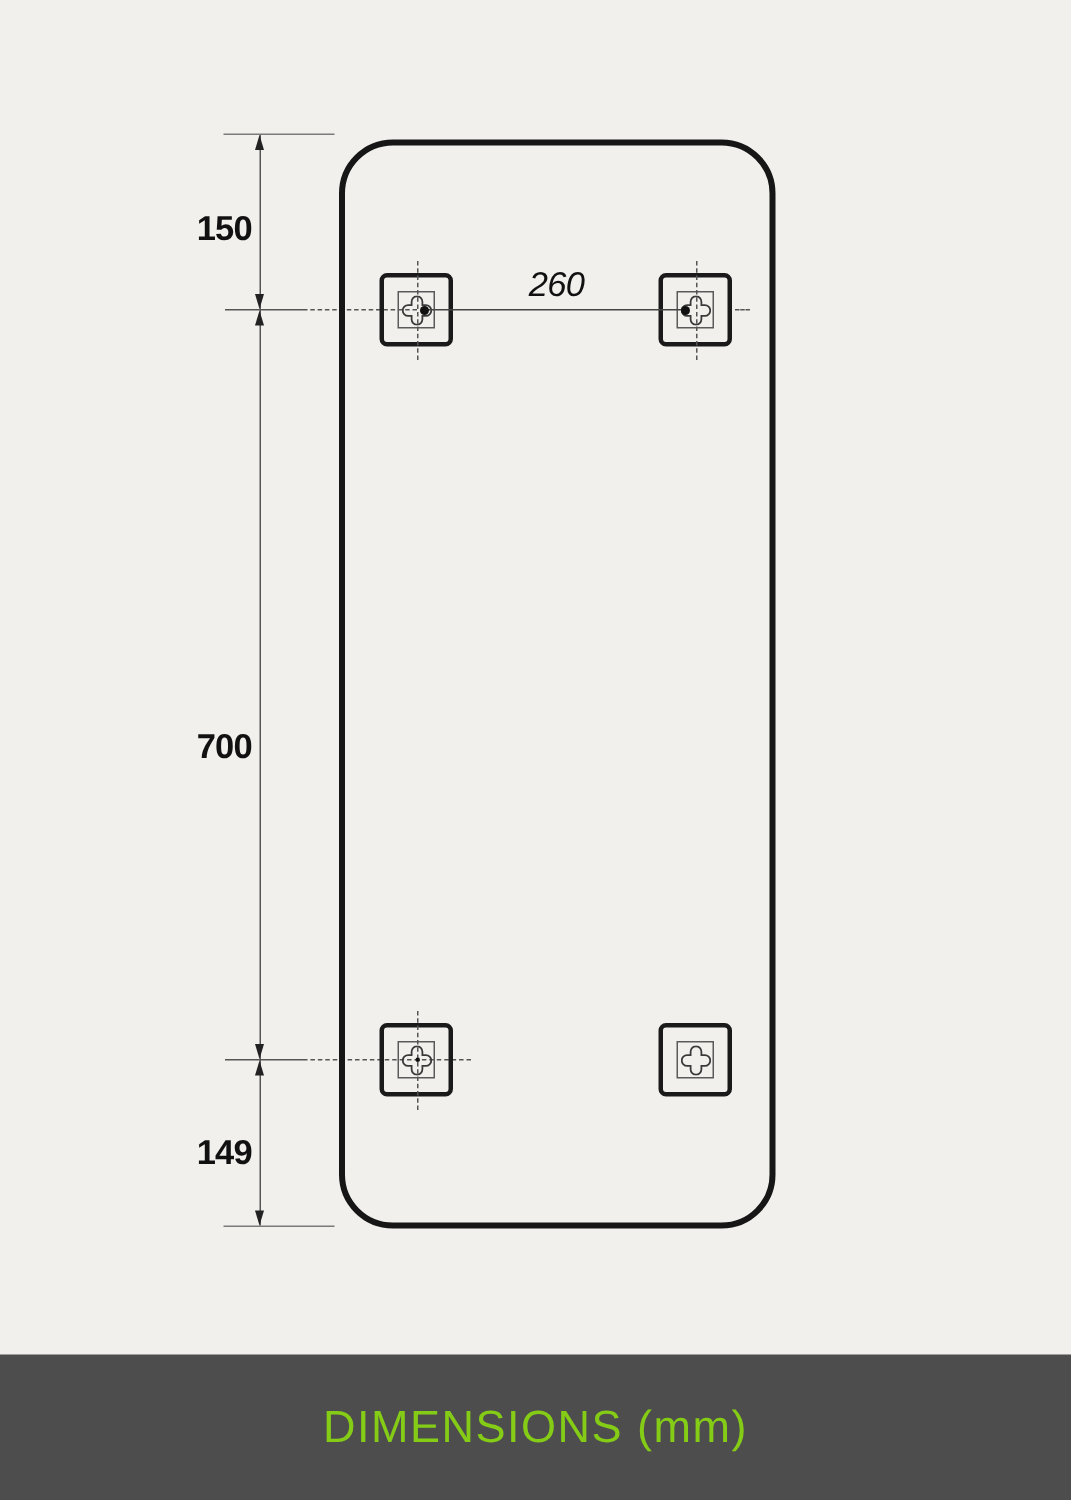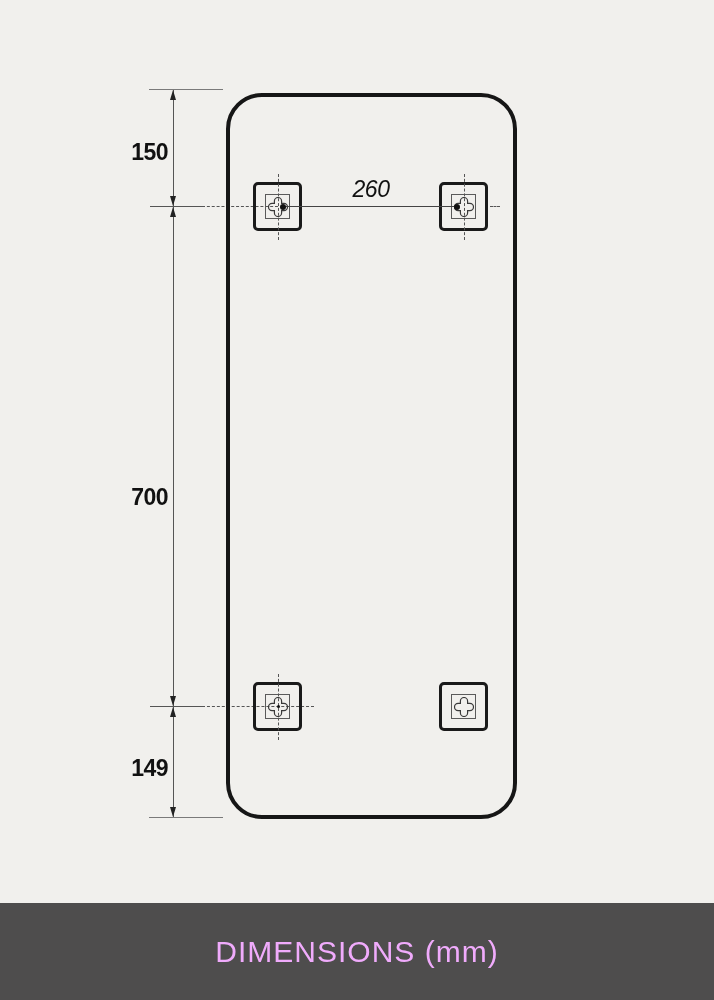--- a/index.html
+++ b/index.html
@@ -65,21 +65,21 @@
   .line260 { position:absolute; left:283px; top:206px; width:176px; height:1px;
              background:#444; z-index:5; }
 
   
   .footer {
     position:absolute; left:0; top:903px; width:714px; height:97px;
     background:#4e4d4d; display:flex; align-items:center; justify-content:center;
     z-index:10;
   }
   .footer .label {
-    color:#f0abfc; font-size:30px; font-weight:300; letter-spacing:1px;
+    color:#84cc16; font-size:30px; font-weight:300; letter-spacing:1px;
   }
 </style>
 </head>
 <body>
 
 <div class="stage">
 
   <div class="mirror"></div>
 
   <div class="tick" style="left:149px; top:89px;  width:74px;"></div>

